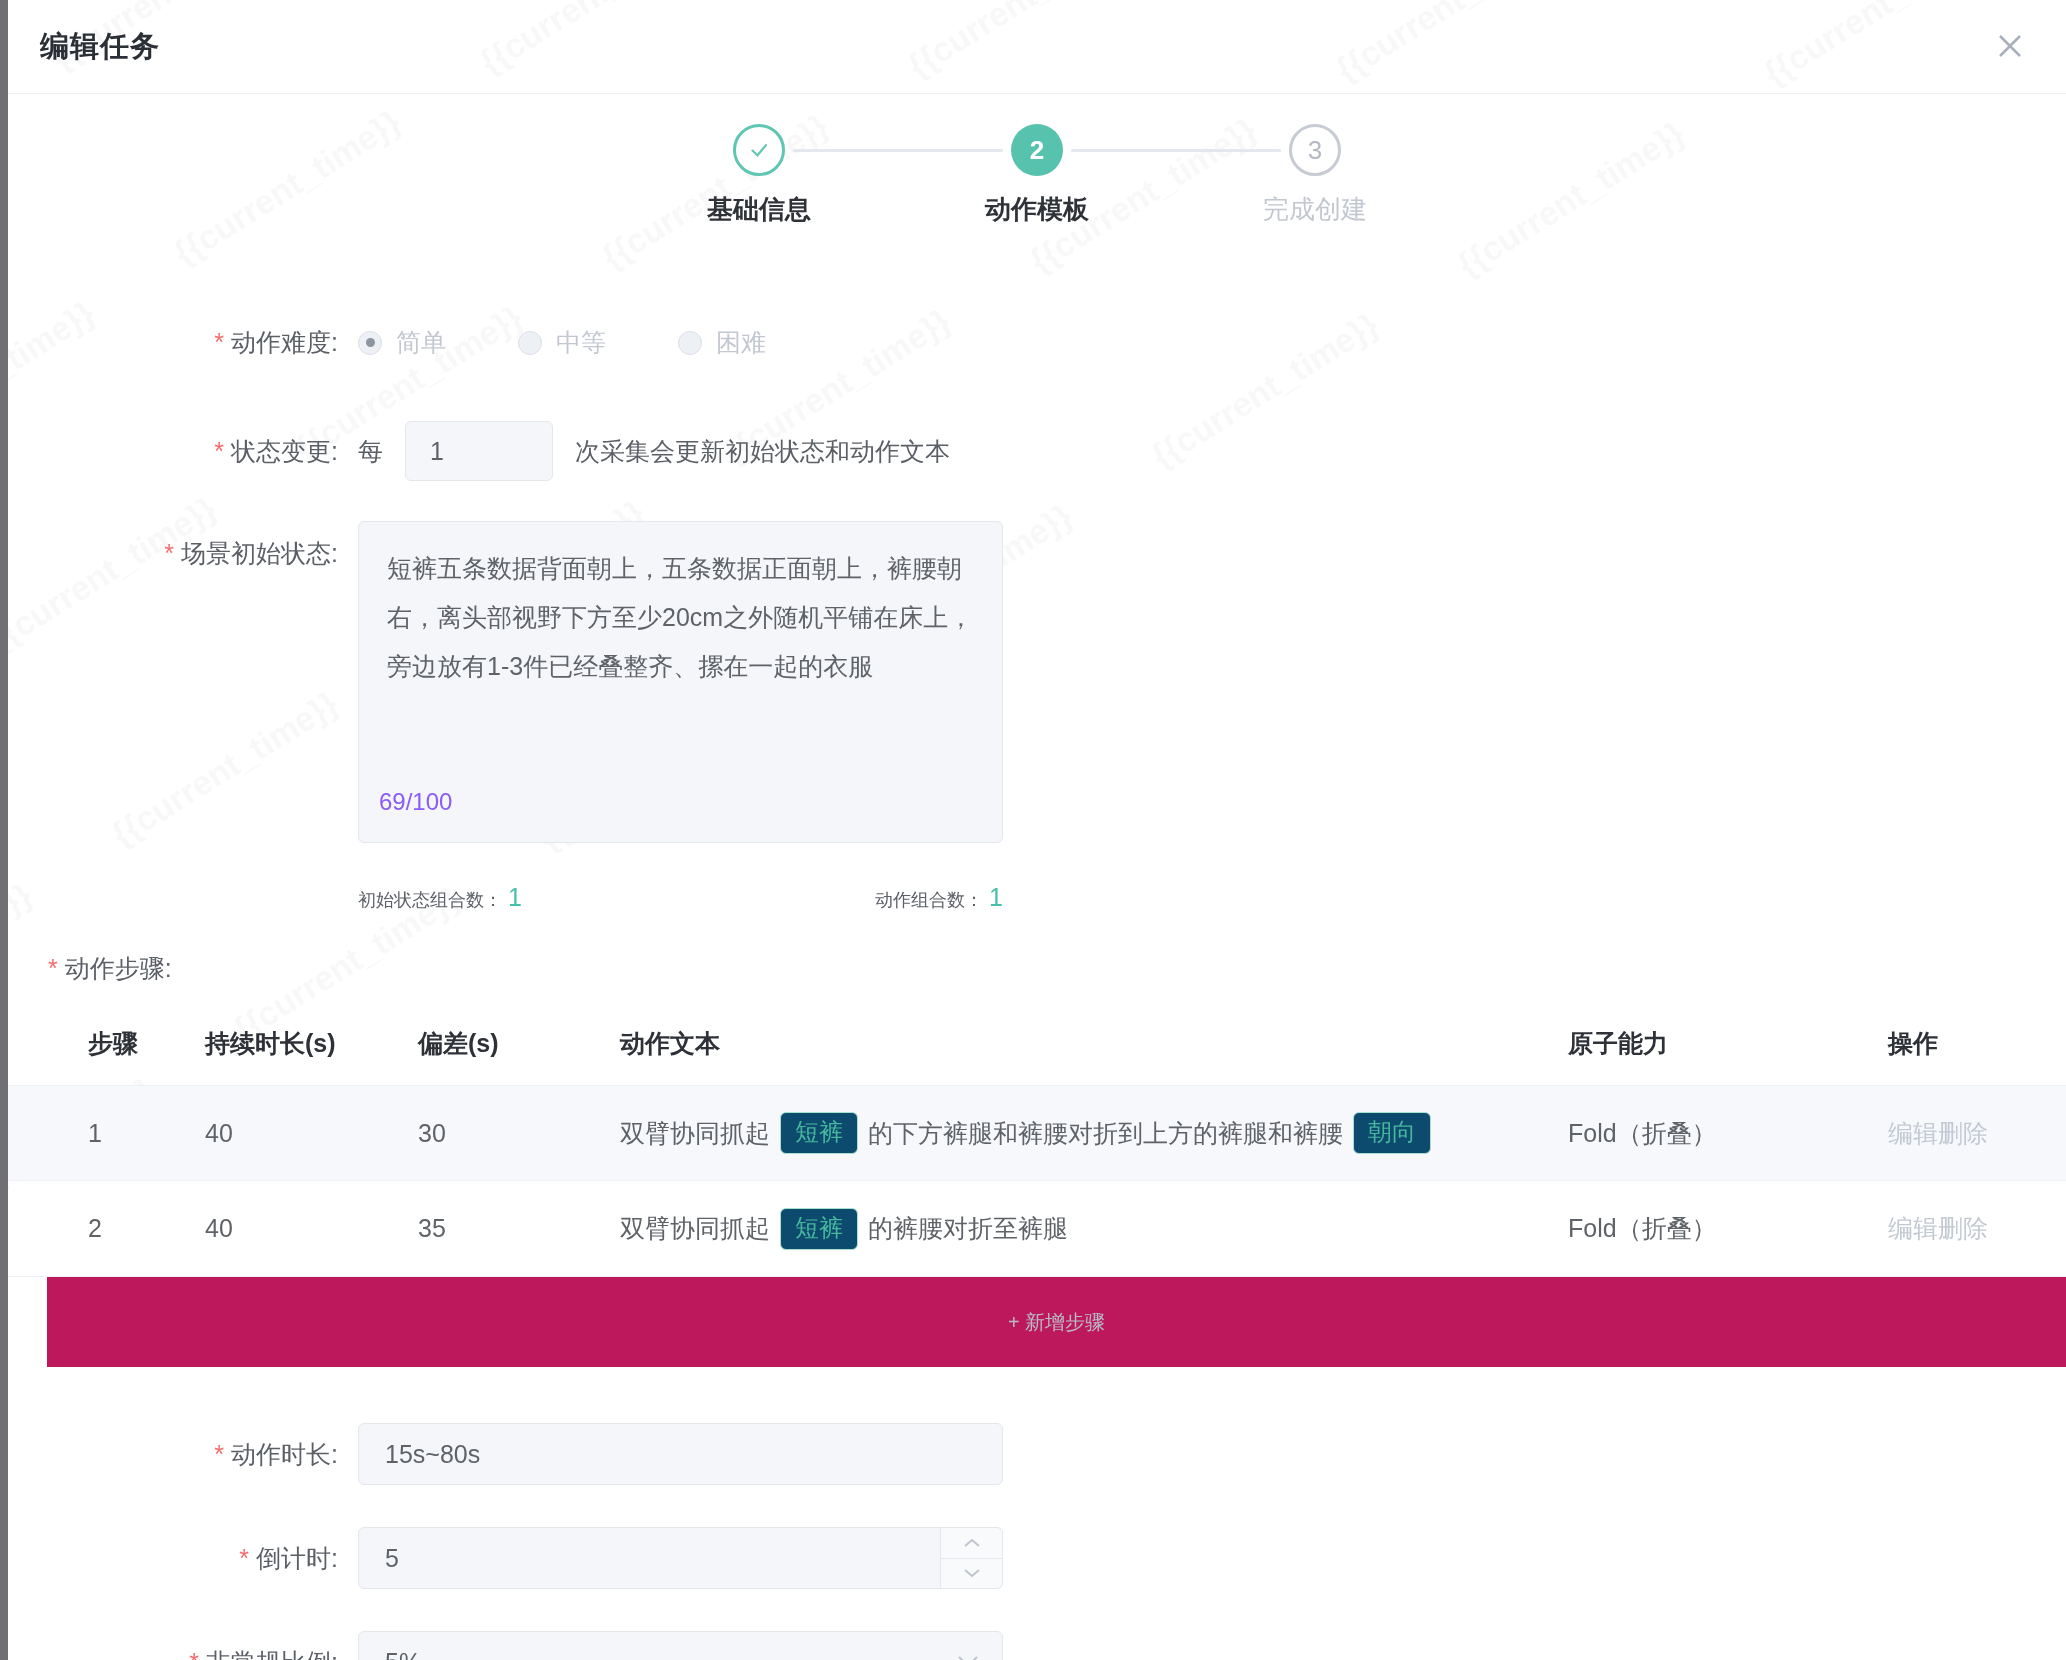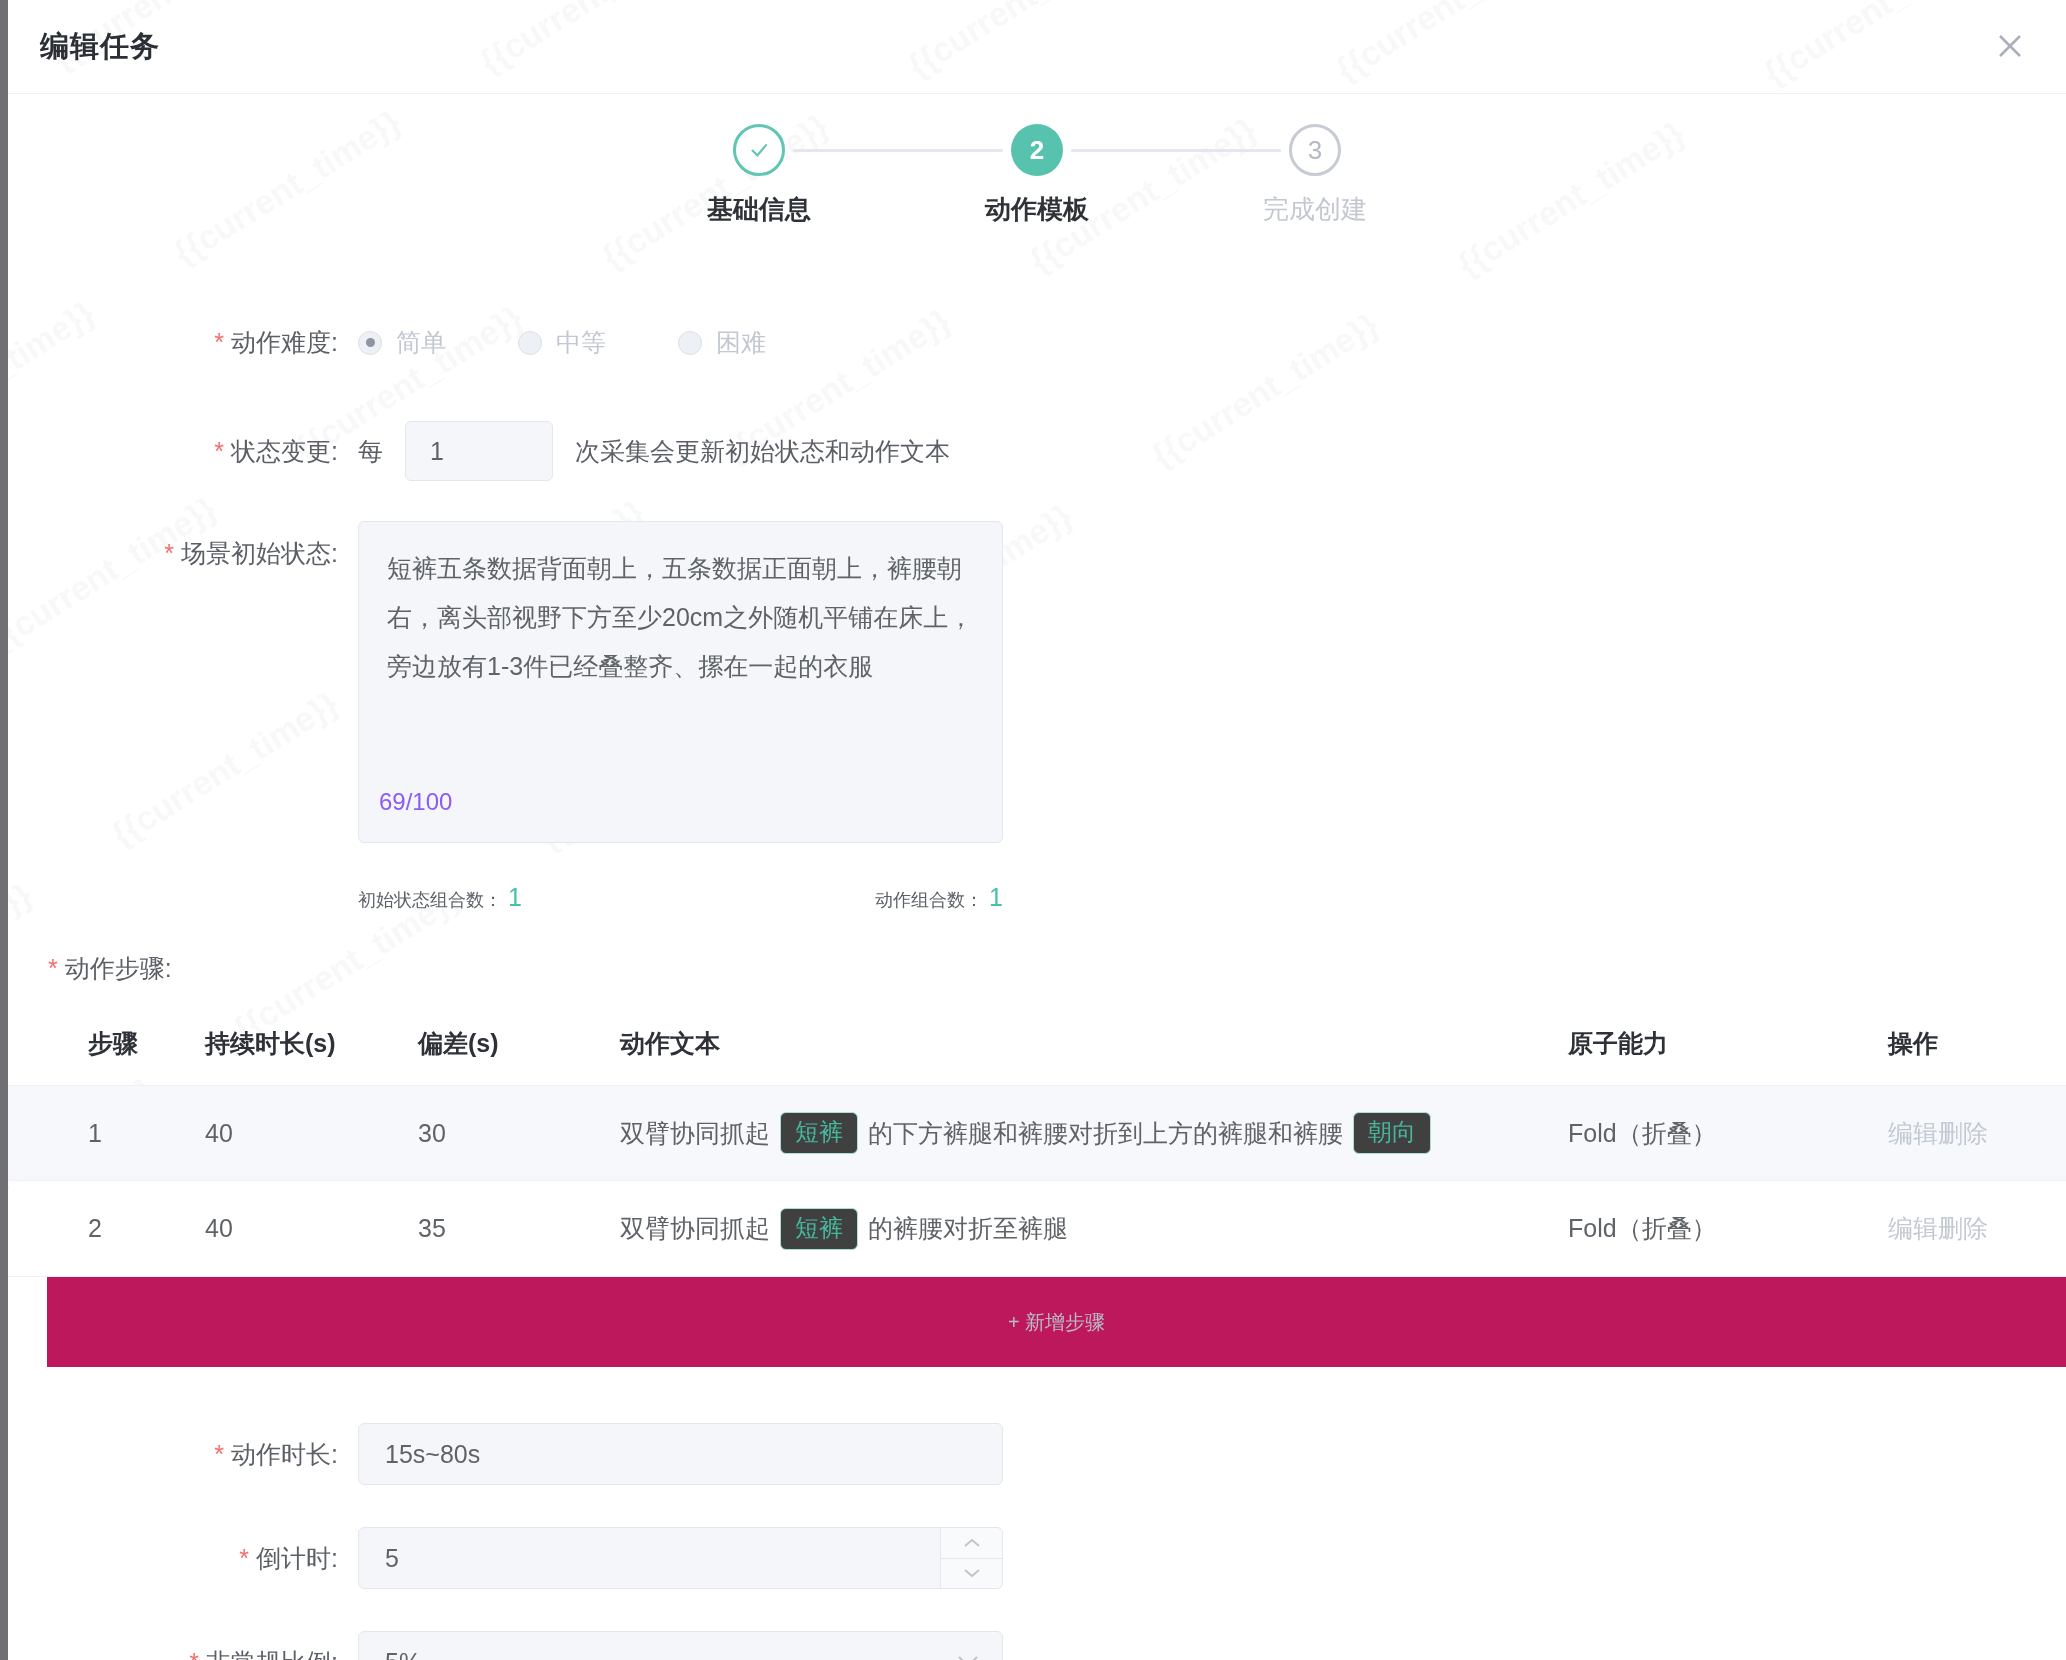--- a/index.html
+++ b/index.html
@@ -70,21 +70,21 @@
   
   .section-label { margin-top:22px; margin-left:40px; font-size:25px; color:#5b5f66; }
   .steps-table { margin-top:16px; width:100%; }
   .thead, .trow, .tcell-grid { display:grid; grid-template-columns:117px 213px 202px 948px 320px 1fr;
     padding-left:80px; align-items:center; }
   .thead { height:84px; font-size:25px; font-weight:700; color:#2e3238; }
   .trow { height:96px; font-size:25px; color:#5f6368; border-bottom:1px solid #edf0f5; }
   .trow:first-child { border-top:1px solid #edf0f5; }
   .trow:nth-child(odd) { background:#f7f8fc; }
   .cell-text { display:flex; align-items:center; white-space:nowrap; overflow:hidden; }
-  .tag { display:inline-block; margin:0 10px; padding:3px 14px 5px; background:#404040;
+  .tag { display:inline-block; margin:0 10px; padding:3px 14px 5px; background:#0c4a6e;
     border:1px solid #a9e0d1; border-radius:6px; color:#46b79d; font-size:24px; line-height:32px; }
   .cell-ops { display:flex; }
   .op-link { color:#c3c9d3; cursor:not-allowed; }
   .add-step-row { height:90px; background:#be185d; display:flex; align-items:center; justify-content:center;
     font-size:20px; color:#b6bdc9; cursor:not-allowed;margin-left:39px; }
 
   
   .bottom-form { margin-top:56px; }
   .bottom-form .frow { margin-bottom:42px; }
   .big-input-wrap { position:relative; width:645px; }

